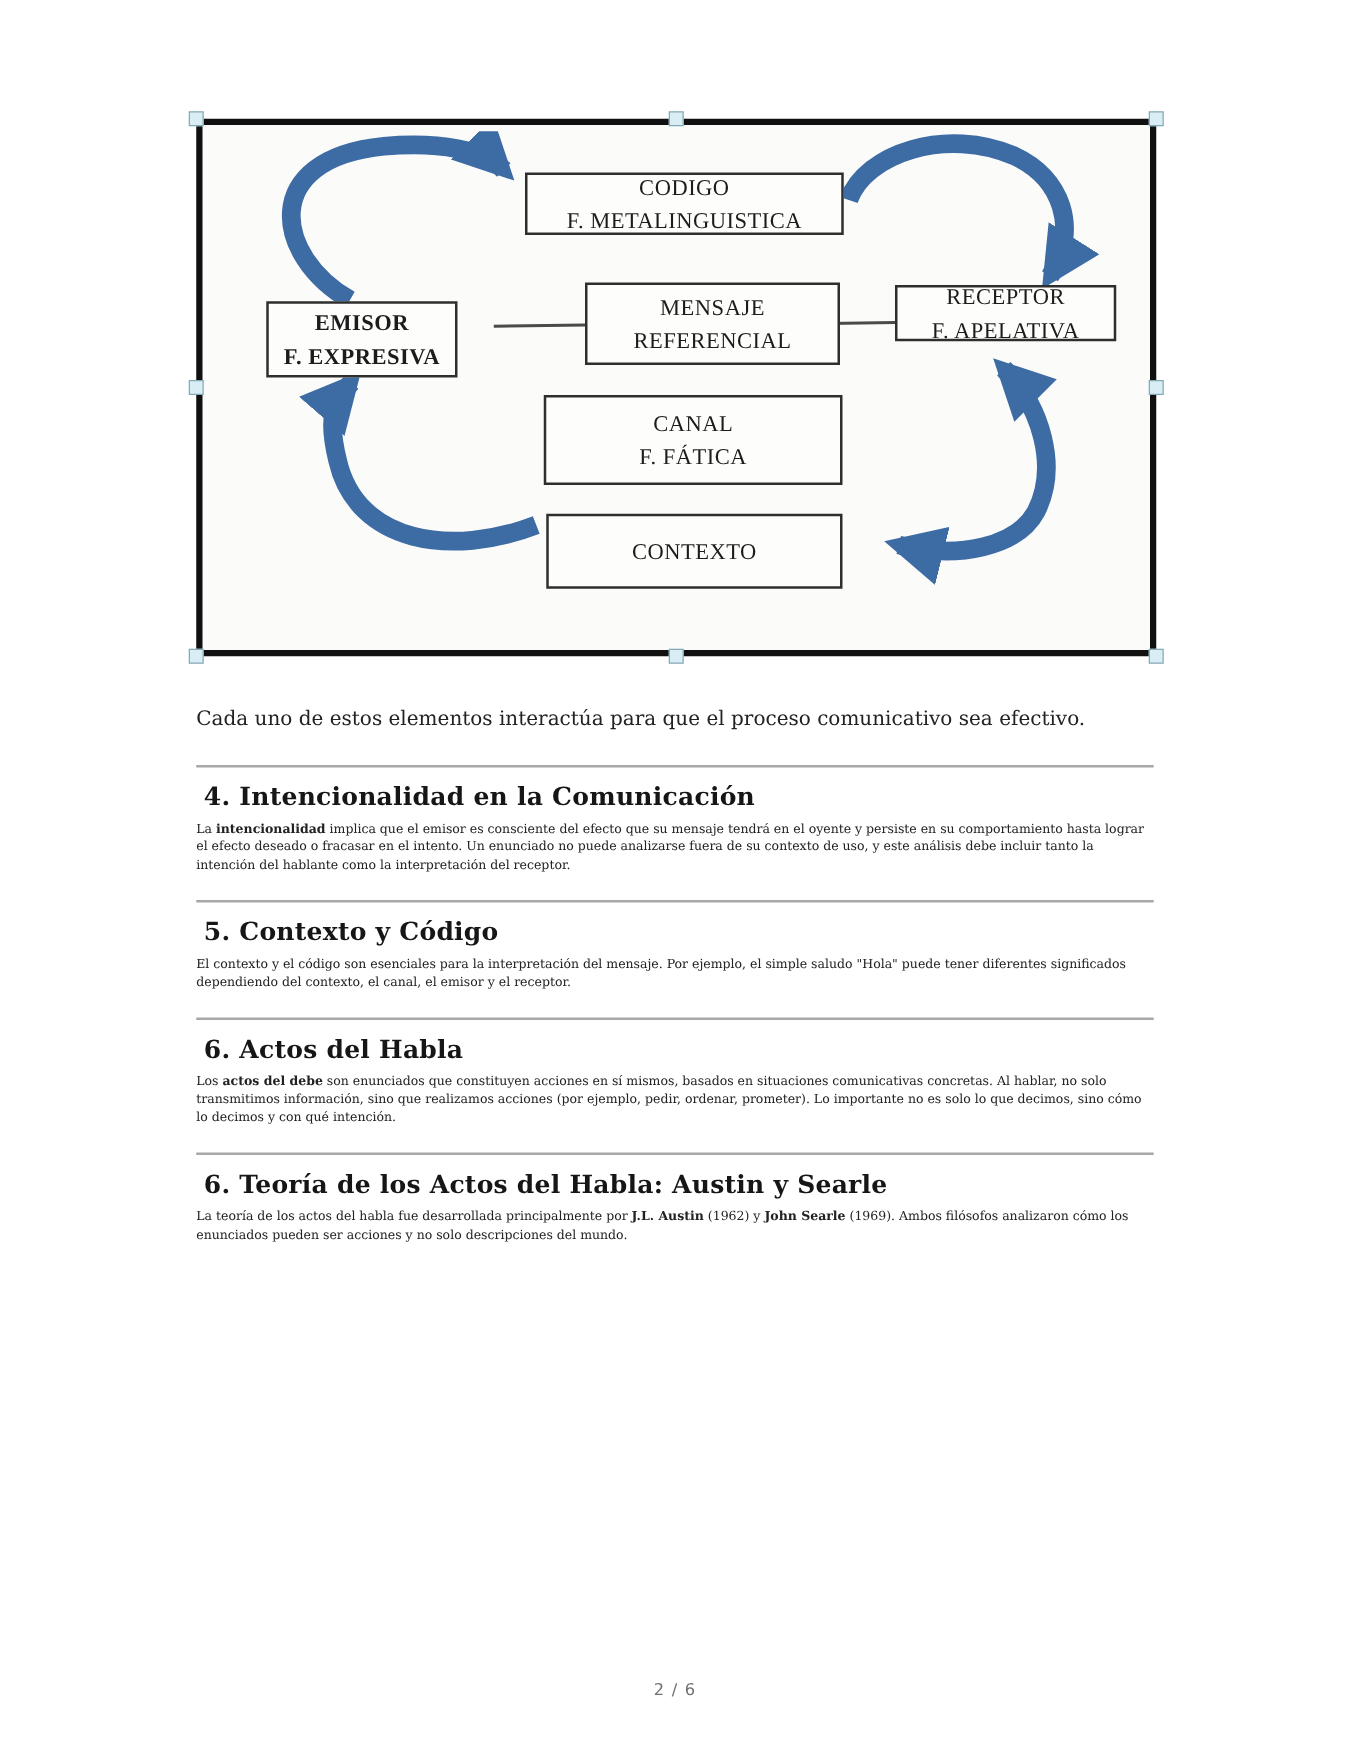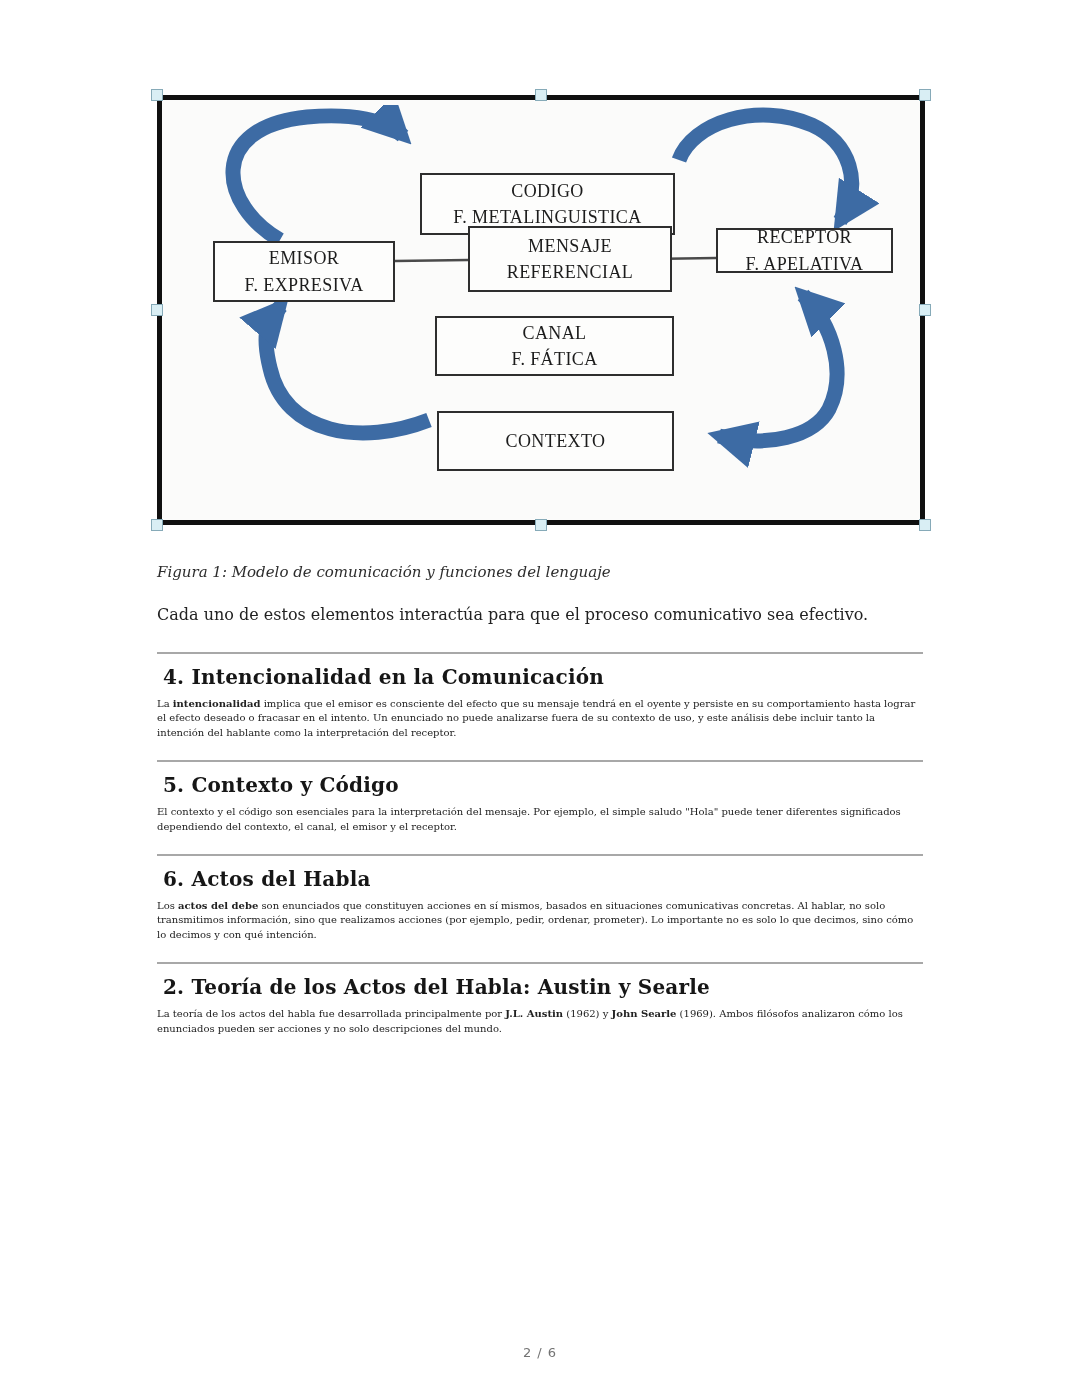--- a/index.html
+++ b/index.html
@@ -10,25 +10,25 @@
   .figure-wrap { position:absolute; left:157px; top:95px; width:768px; height:430px; }
   .figure-frame { position:absolute; left:0; top:0; width:768px; height:430px;
                   border:5px solid #101010; background:#fbfbfa; box-sizing:border-box; }
   .diagram { position:absolute; left:5px; top:5px; width:758px; height:420px; }
   .arrows { position:absolute; left:0; top:0; width:758px; height:420px; }
 
   .dbox { position:absolute; background:#fdfdfc; border:2px solid #2e2e2e; box-sizing:border-box;
           display:flex; flex-direction:column; justify-content:center; align-items:center;
           text-align:center; font-family:"Liberation Serif", serif; font-size:18px;
           letter-spacing:0.4px; color:#1c1c1c; line-height:1.45; }
-  .dbox-codigo   { left:253px; top:33px;  width:255px; height:62px;margin-top:35px; }
-  .dbox-emisor   { left:46px;  top:136px; width:182px; height:61px; }
+  .dbox-codigo   { left:253px; top:33px;  width:255px; height:50px; }
+  .dbox-emisor   { left:46px;  top:136px; width:153px; height:61px;font-weight:bold; }
   .dbox-mensaje  { left:301px; top:121px; width:204px; height:66px; }
   .dbox-receptor { left:549px; top:123px; width:177px; height:45px; }
-  .dbox-canal    { left:268px; top:211px; width:239px; height:60px; }
+  .dbox-canal    { left:268px; top:211px; width:239px; height:72px; }
   .dbox-contexto { left:270px; top:306px; width:237px; height:60px; }
 
   .handle { position:absolute; width:12px; height:12px; background:#d9eef4;
             border:1px solid #86aab8; box-sizing:border-box; transform:translate(-50%,-50%); }
   .h-tl { left:0;     top:0; }    .h-tc { left:50%;  top:0; }    .h-tr { left:100%; top:0; }
   .h-ml { left:0;     top:50%; }                                 .h-mr { left:100%; top:50%; }
   .h-bl { left:0;     top:100%; } .h-bc { left:50%;  top:100%; } .h-br { left:100%; top:100%; }
 
   
   .content { position:absolute; left:157px; top:563px; width:766px; }
@@ -99,21 +99,20 @@
     <div class="handle h-tc"></div>
     <div class="handle h-tr"></div>
     <div class="handle h-ml"></div>
     <div class="handle h-mr"></div>
     <div class="handle h-bl"></div>
     <div class="handle h-bc"></div>
     <div class="handle h-br"></div>
   </div>
 
   <div class="content">
-    <p class="caption">Figura 1: Modelo de comunicación y funciones del lenguaje</p>
     <p class="intro">Cada uno de estos elementos interactúa para que el proceso comunicativo sea efectivo.</p>
 
     <section>
       <hr class="divider divider-first">
       <h2 class="sec-h">4. Intencionalidad en la Comunicación</h2>
       <p class="body-p"><span>La </span><b>intencionalidad</b><span> implica que el emisor es consciente del efecto que su mensaje tendrá en el oyente y persiste en su comportamiento hasta lograr el efecto deseado o fracasar en el intento. Un enunciado no puede analizarse fuera de su contexto de uso, y este análisis debe incluir tanto la intención del hablante como la interpretación del receptor.</span></p>
     </section>
 
     <section>
       <hr class="divider">
@@ -122,19 +121,19 @@
     </section>
 
     <section>
       <hr class="divider">
       <h2 class="sec-h">6. Actos del Habla</h2>
       <p class="body-p"><span>Los </span><b>actos del debe</b><span> son enunciados que constituyen acciones en sí mismos, basados en situaciones comunicativas concretas. Al hablar, no solo transmitimos información, sino que realizamos acciones (por ejemplo, pedir, ordenar, prometer). Lo importante no es solo lo que decimos, sino cómo lo decimos y con qué intención.</span></p>
     </section>
 
     <section>
       <hr class="divider">
-      <h2 class="sec-h">2. Teoría de los Actos del Habla: Austin y Searle</h2>
+      <h2 class="sec-h">6. Teoría de los Actos del Habla: Austin y Searle</h2>
       <p class="body-p"><span>La teoría de los actos del habla fue desarrollada principalmente por </span><b>J.L. Austin</b><span> (1962) y </span><b>John Searle</b><span> (1969). Ambos filósofos analizaron cómo los enunciados pueden ser acciones y no solo descripciones del mundo.</span></p>
     </section>
   </div>
 
   <div class="footer">2 / 6</div>
 </div>
 
 </body></html>

